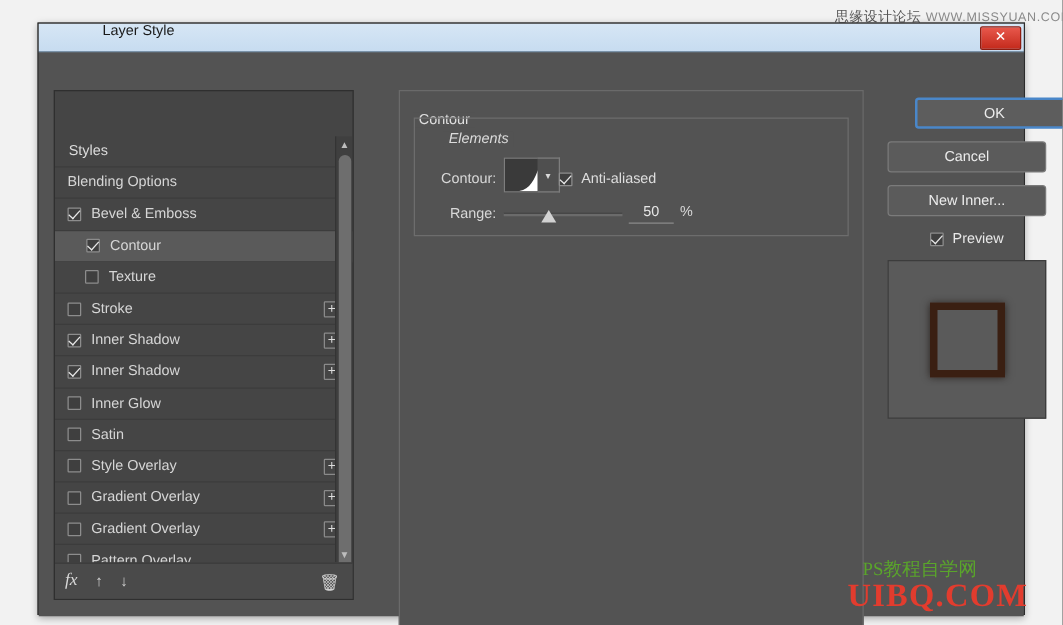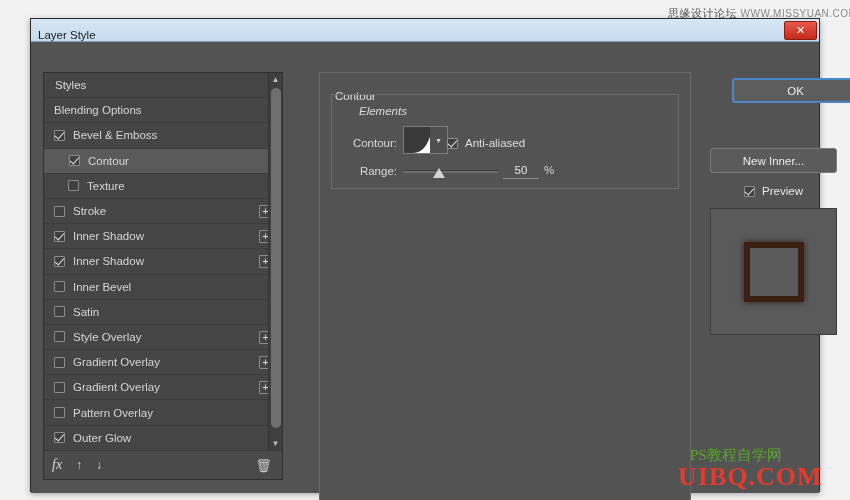--- a/index.html
+++ b/index.html
@@ -57,21 +57,22 @@
     border: 1px solid #2b2b2b;
     box-shadow: 0 2px 6px rgba(0,0,0,0.35);
     box-sizing: border-box;
   }
   .titlebar {
     height: 22px;
     background: linear-gradient(to bottom, #d6e6f5, #c7dcf0);
     border-bottom: 1px solid #7d9cb8;
     position: relative;
     display: flex;
-    align-items: flex-end;
+    align-items: flex-start;
+    padding-left: 44px;
   }
   .titlebar .title {
     font-size: 11.5px;
     color: #1a1a1a;
     margin-left: 7px;
     font-family: "Liberation Sans", sans-serif;
   }
   .close-btn {
     position: absolute;
     right: 2px;
@@ -106,20 +107,21 @@
     background: #454545;
     border: 1px solid #2f2f2f;
     box-sizing: border-box;
     display: flex;
     flex-direction: column;
   }
   .styles-list {
     flex: 1;
     overflow: hidden;
     position: relative;
+    margin-top: 36px;
   }
   .style-row {
     height: 25.2px;
     display: flex;
     align-items: center;
     padding-left: 10px;
     box-sizing: border-box;
     border-bottom: 1px solid #3c3c3c;
     position: relative;
     font-size: 11.5px;
@@ -472,21 +474,21 @@
         </div>
 
         <div class="style-row">
           <span class="cb checked"></span>
           <span>Inner Shadow</span>
           <span class="plus-btn">+</span>
         </div>
 
         <div class="style-row">
           <span class="cb"></span>
-          <span>Inner Bevel</span>
+          <span>Inner Glow</span>
         </div>
 
         <div class="style-row">
           <span class="cb"></span>
           <span>Satin</span>
         </div>
 
         <div class="style-row">
           <span class="cb"></span>
           <span>Style Overlay</span>
@@ -552,20 +554,21 @@
       <span>Anti-aliased</span>
     </div>
 
     <div class="field-label range-label">Range:</div>
     <div class="slider-track"></div>
     <div class="slider-thumb"></div>
     <div class="range-value">50</div>
     <div class="range-pct">%</div>
 
     <div class="btn primary btn-ok">OK</div>
+    <div class="btn btn-cancel">Cancel</div>
     <div class="btn btn-newstyle">New Inner...</div>
 
     <div class="preview-row">
       <span class="cb checked"></span>
       <span>Preview</span>
     </div>
 
     <div class="preview-box">
       <div class="preview-square"></div>
     </div>

